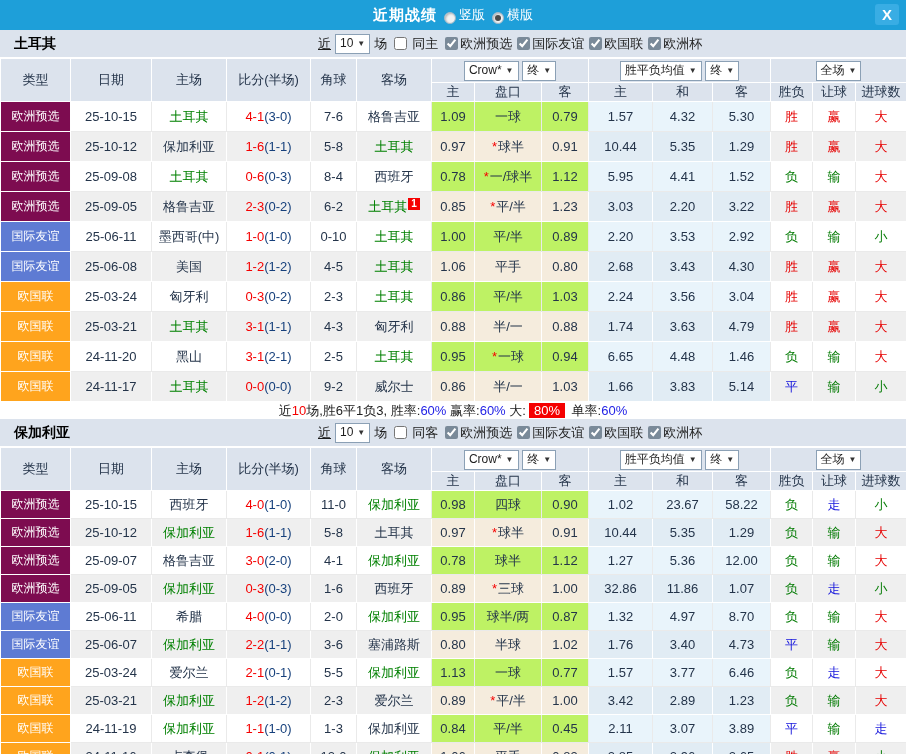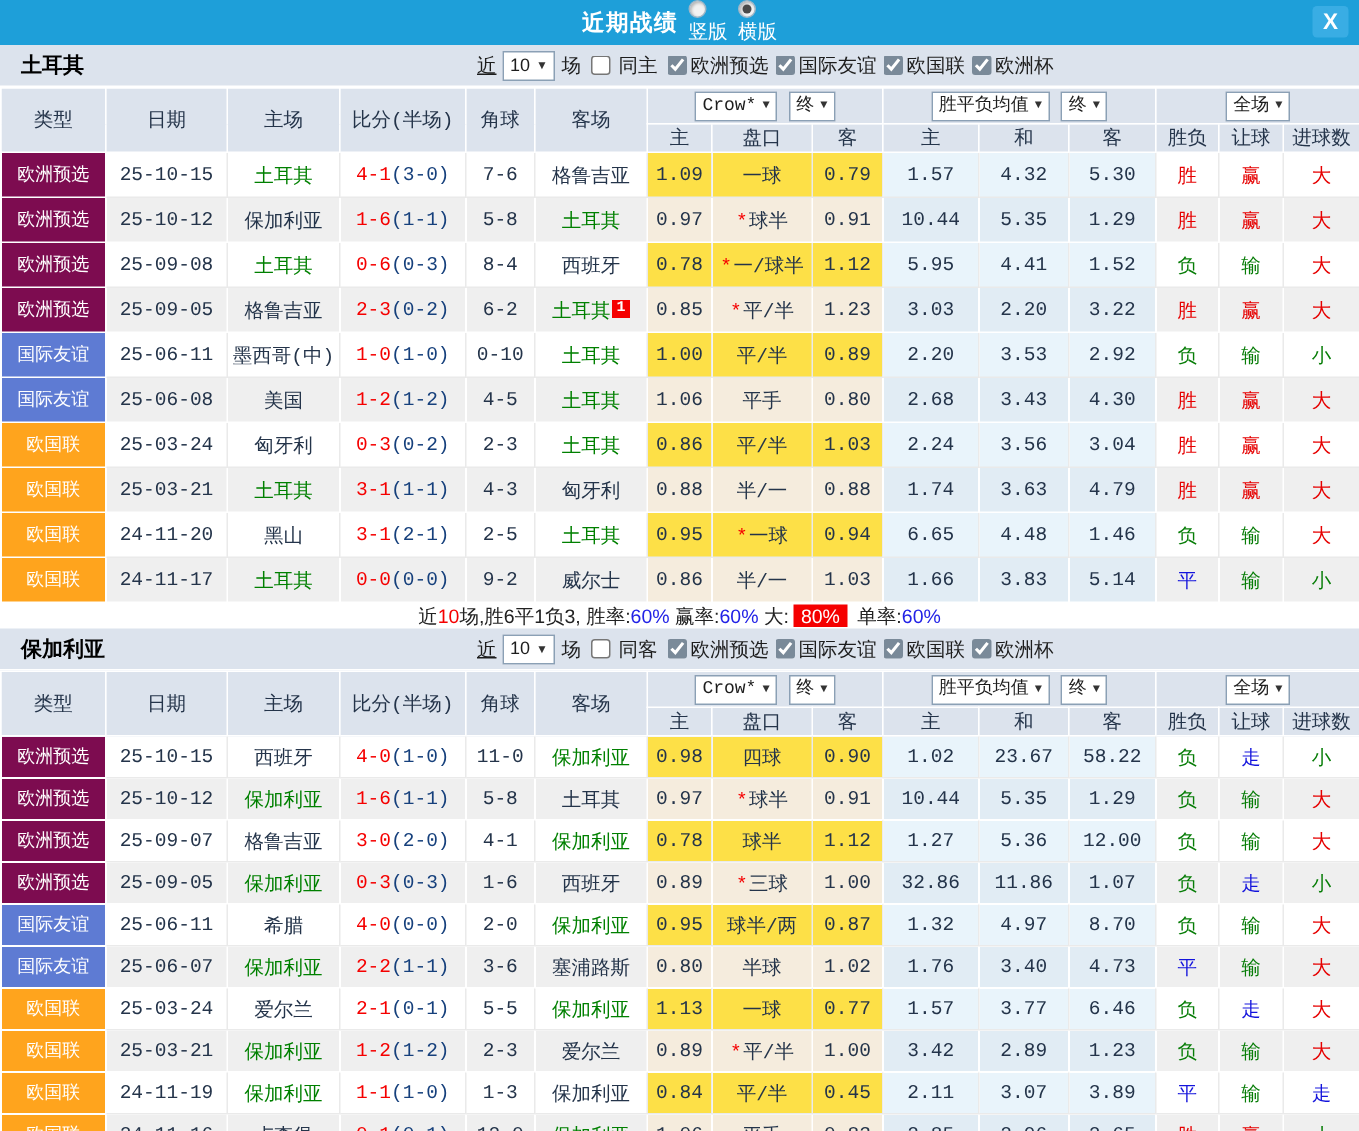--- a/index.html
+++ b/index.html
@@ -8,21 +8,21 @@
     width:906px; height:754px; overflow:hidden; background:#fff;
     font-family:"Liberation Sans","DejaVu Sans",sans-serif;
     -webkit-font-smoothing:antialiased;
   }
   
   .titlebar {
     height:30px; background:#1e9fd9; position:relative;
     display:flex; align-items:center; justify-content:center; color:#fff;
   }
   .title-text { font-weight:bold; font-size:15px; letter-spacing:1px; }
-  .radio-opt { display:inline-flex; align-items:flex-start; margin-left:7px; font-size:13px; cursor:pointer;flex-direction:column; }
+  .radio-opt { display:inline-flex; align-items:flex-end; margin-left:7px; font-size:13px; cursor:pointer; }
   .radio-dot {
     width:12px; height:12px; border-radius:50%; background:#f2f2f2;
     border:1px solid #9fb6c6; display:inline-block; position:relative; margin-right:3px;
     box-shadow: inset 1px 1px 2px rgba(0,0,0,.25);
   }
   .radio-dot.checked::after {
     content:""; position:absolute; left:2px; top:2px; width:6px; height:6px;
     border-radius:50%; background:#4a4a4a;
   }
   .close-btn {
@@ -41,35 +41,35 @@
   .near-link { text-decoration:underline; margin-right:4px; }
   .dd {
     display:inline-block; background:#fff; border:1px solid #8ba0b5; color:#1d1d1d;
     font-size:12px; line-height:16px; padding:0 4px; cursor:pointer; white-space:nowrap;
   }
   .dd::after { content:"▼"; font-size:8px; margin-left:4px; color:#333; position:relative; top:-1px; }
   .filter-controls .lbl { margin:0 2px 0 4px; }
   input[type=checkbox]{ width:13px; height:13px; margin:0 1px 0 5px; accent-color:#7a8a99; vertical-align:-2px; }
   .comp-lbl { margin-left:1px; }
   
-  table { width:906px; table-layout:fixed; border-collapse:collapse;font-family:Liberation Mono, monospace; }
+  table { width:906px; table-layout:fixed; border-collapse:collapse; }
   thead th {
     background:#dce3ed; border:1px solid #fff; font-weight:normal;
     font-size:13px; color:#24344a; padding:0; text-align:center;
   }
   thead tr.h1 th { height:24px; }
   thead tr.h2 th { height:18px; font-size:13px; }
   tbody td {
     text-align:center; font-size:13px; color:#24344a; padding:0; overflow:hidden; white-space:nowrap;
   }
   table.s0 tbody td { height:30px; }
   table.s1 tbody td { height:28px; }
   tr.odd  td { background:#fff;     border:1px solid #eaeaea; }
   tr.even td { background:#efefef;  border:1px solid #fff; }
-  tr.odd  td.col-crow { background:#fde047; }
+  tr.odd  td.col-crow { background:#bef264; }
   tr.even td.col-crow { background:#f5ecdd; }
   tr.odd  td.col-mean { background:#e9f4fb; }
   tr.even td.col-mean { background:#e1ecf4; }
   td.t-badge { color:#fff; font-size:12px; border-color:#fff !important; }
   .hl-team { color:#008000; }
   .score-ft { color:#f50000; }
   .score-ht { color:#16407c; }
   .star { color:#f50000; margin-right:1px; }
   .c-red   { color:#e60000; }
   .c-green { color:#077d07; }

